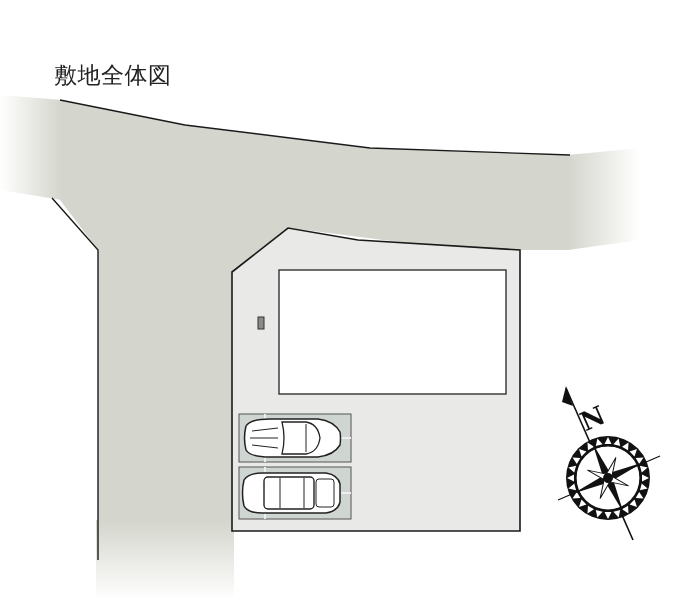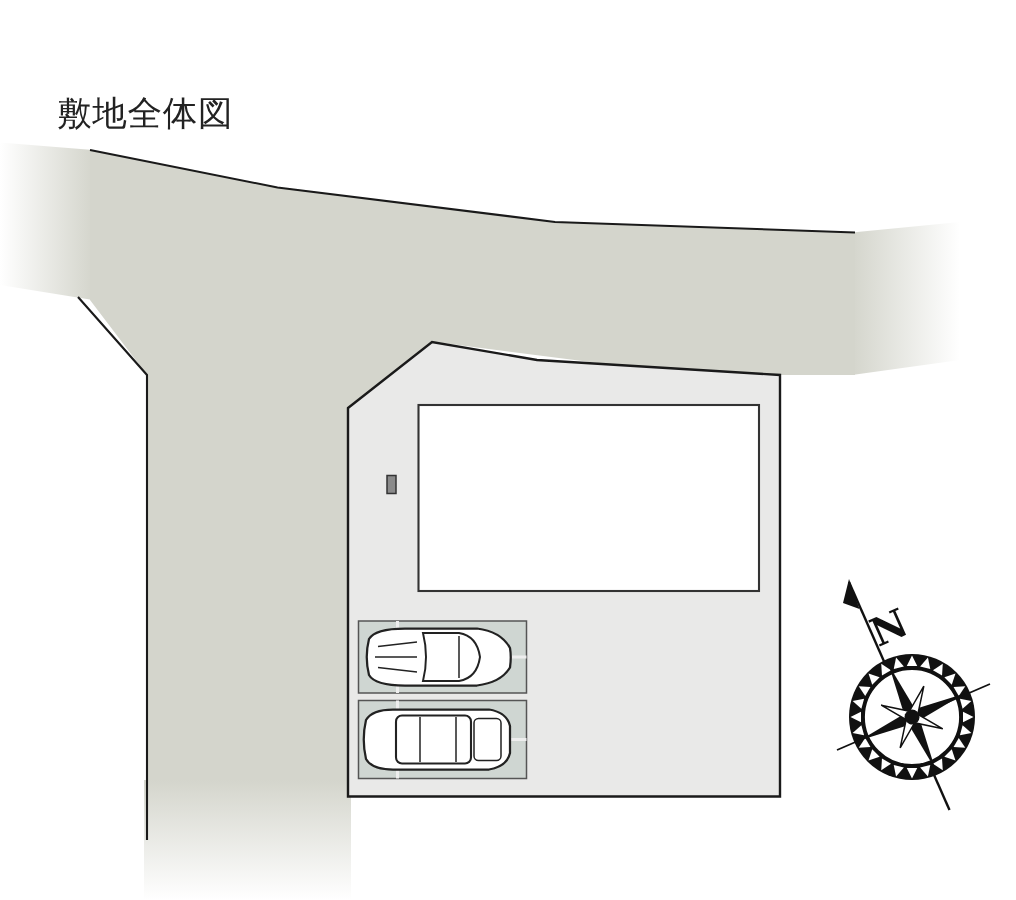--- a/index.html
+++ b/index.html
@@ -1,18 +1,18 @@
 <!DOCTYPE html>
 <html><head>
   <meta charset="utf-8">
   <style>
     html, body { margin: 0; padding: 0; background: #ffffff; }
     body { width: 677px; height: 600px; position: relative; overflow: hidden; font-family: "DejaVu Sans", sans-serif; }
     .title {
-      position: absolute; left: 38px; top: 60px;
+      position: absolute; left: 54px; top: 60px;
       font-size: 23px; color: #222; letter-spacing: 0.5px;
       font-family: "DejaVu Sans", sans-serif;
       text-align: right;
     }
     svg.map { position: absolute; left: 0; top: 0; }
     .compass { position: absolute; left: 548px; top: 376px; }
   </style>
 </head>
 <body>
 

